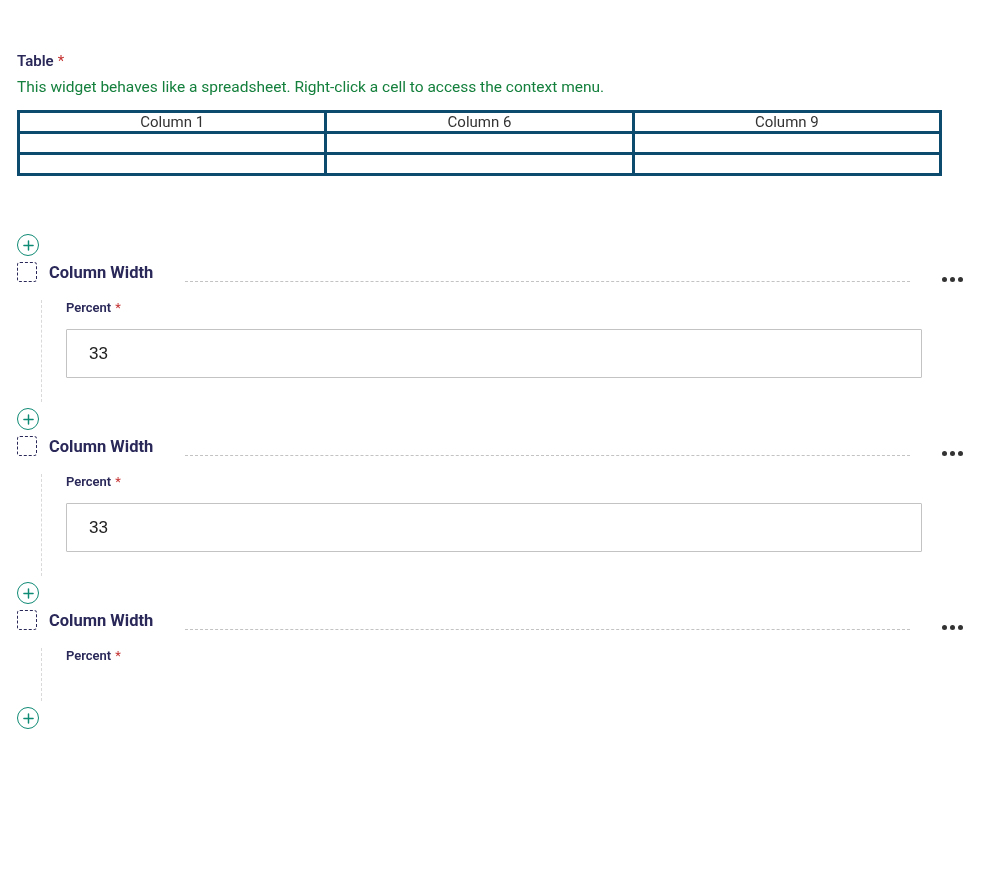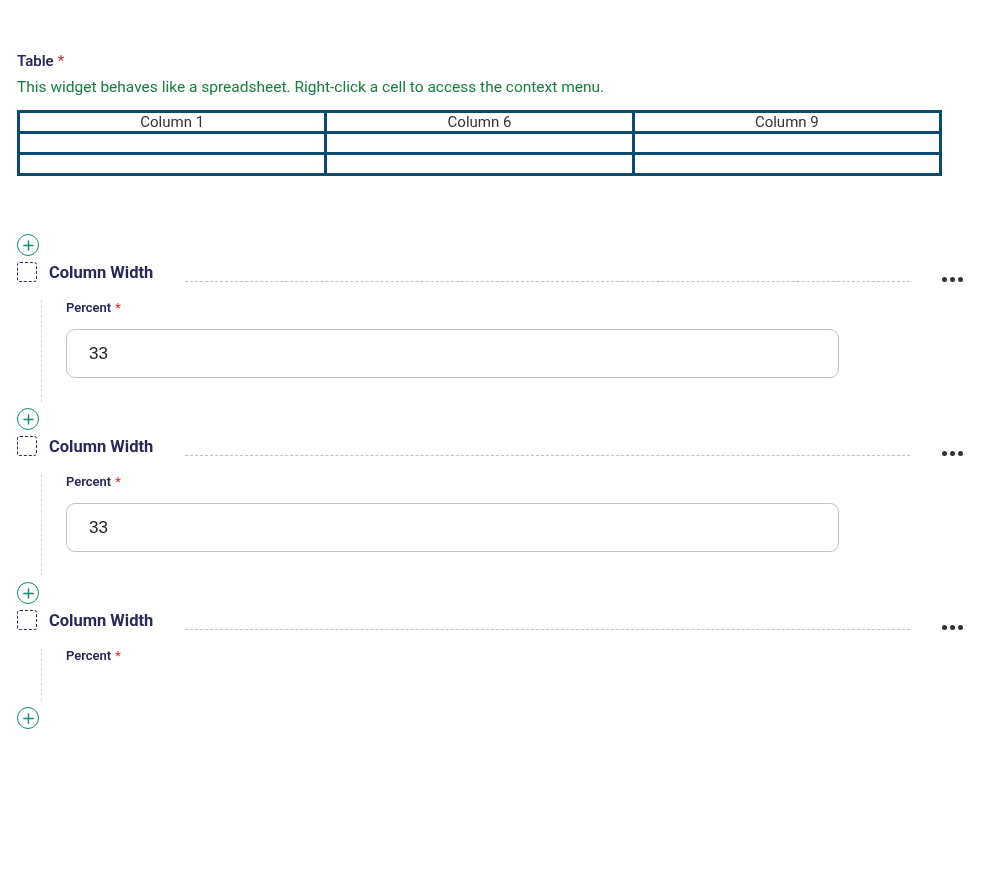--- a/index.html
+++ b/index.html
@@ -109,24 +109,24 @@
     padding-left: 24px;
     padding-bottom: 24px;
   }
   .percent-label {
     font-size: 13px;
     font-weight: 600;
     color: #2a2858;
     margin-bottom: 14px;
   }
   .text-input {
-    width: 773px;
+    width: 856px;
     height: 49px;
     border: 1px solid #c3c3c3;
-    border-radius: 9px;
+    border-radius: 1px;
     font-size: 17px;
     padding: 0 22px;
     color: #222;
   }
   .bottom-label {
     margin-top: 2px;
     font-size: 15px;
     font-weight: 600;
     color: #2a2858;
   }

